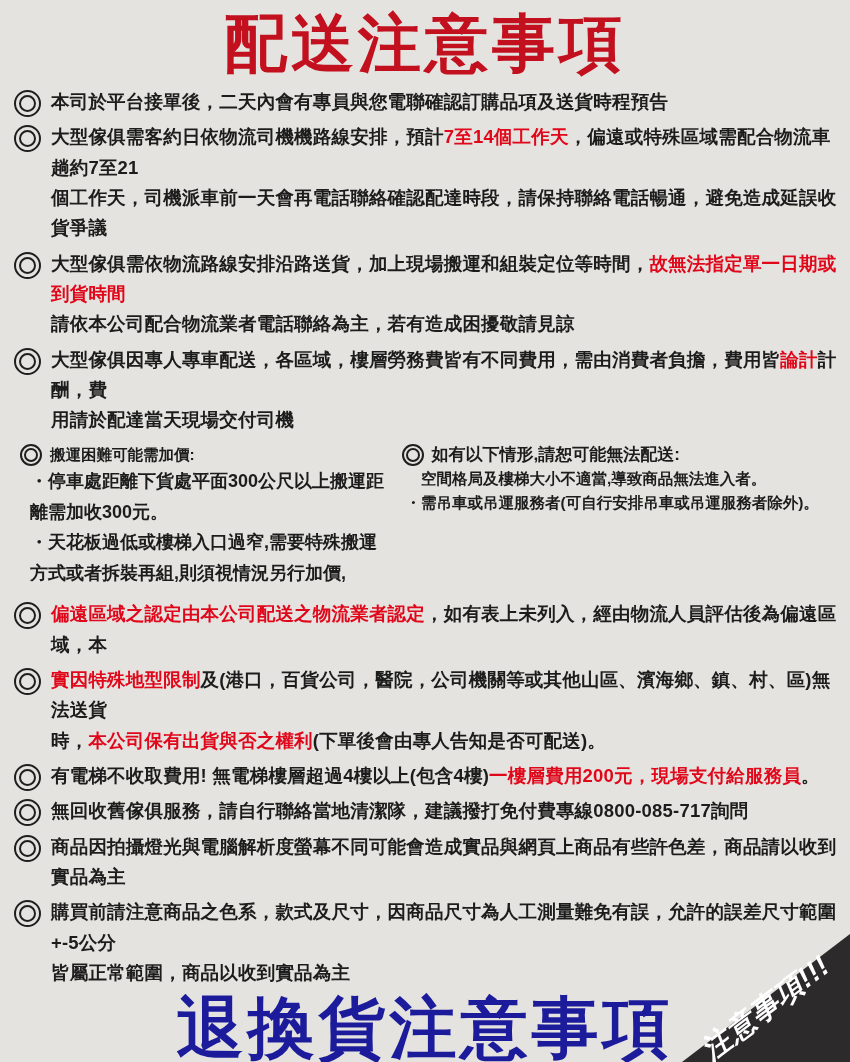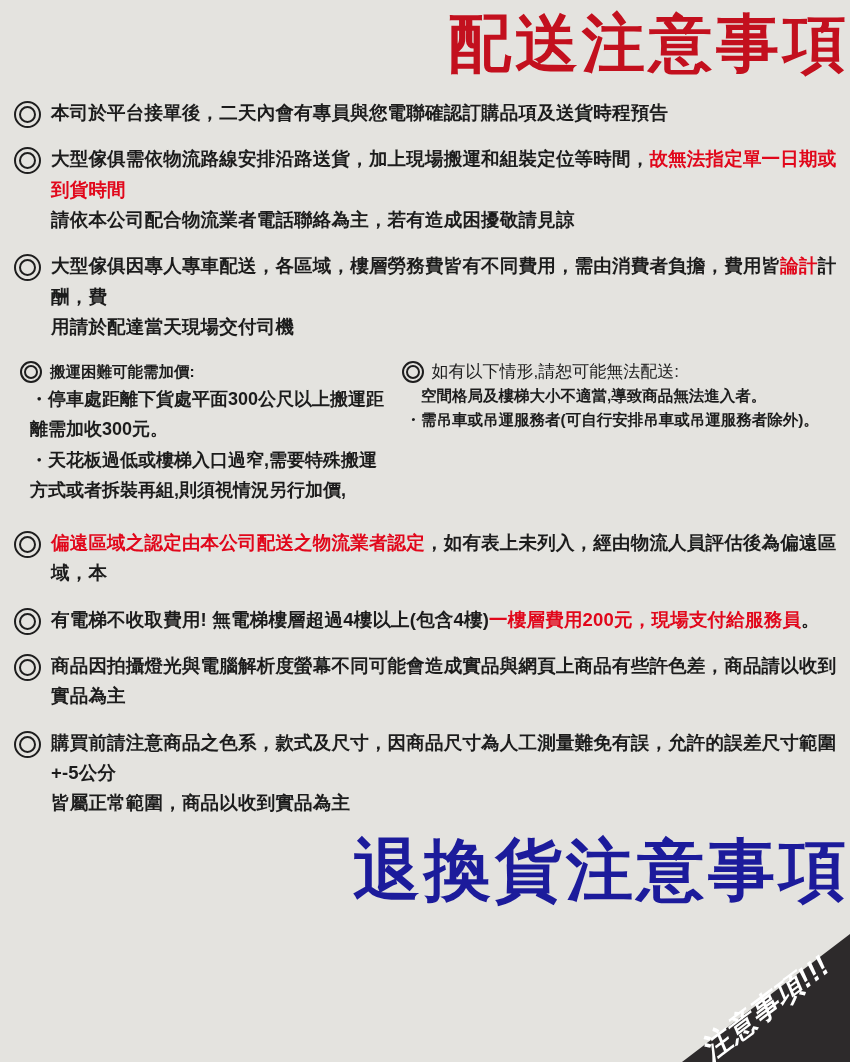--- a/index.html
+++ b/index.html
@@ -7,44 +7,44 @@
     --title-red:#c3101e; --title-blue:#1c1b9b; --bg:#e4e3df;
   }
   *{margin:0;padding:0;box-sizing:border-box;}
   html,body{background:#fff;}
   body{font-family:"Liberation Sans","DejaVu Sans",sans-serif;}
   .page{
     position:relative; width:850px; height:1062px; overflow:hidden;
     background:var(--bg); color:var(--ink);
   }
   .main-title{
-    text-align:right; font-weight:800; letter-spacing:4px; line-height:1.05;
+    text-align:center; font-weight:800; letter-spacing:4px; line-height:1.05;
   }
   .main-title.red{ color:var(--title-red); font-size:63px; padding-top:10px; }
   .main-title.blue{ color:var(--title-blue); font-size:67px; margin-top:2px; }
   .list{ padding:6px 12px 0 14px; }
-  .item{ display:flex; align-items:flex-start; gap:10px; margin:16px 0; }
+  .item{ display:flex; align-items:flex-start; gap:10px; margin:5px 0; }
   .bullet{
     flex:none; width:27px; height:27px; border:2.5px solid #1e1e1e; border-radius:50%;
     display:flex; align-items:center; justify-content:center; margin-top:3px;
   }
   .bullet::after{
     content:""; width:13px; height:13px; border:2.5px solid #1e1e1e; border-radius:50%;
   }
   .bullet.sm{ width:22px; height:22px; border-width:2px; margin-top:1px; }
   .bullet.sm::after{ width:10px; height:10px; border-width:2px; }
   .txt{ font-size:18.5px; line-height:1.64; font-weight:600; letter-spacing:0.2px; }
   .seg-red{ color:var(--red); }
   .seg-black{ color:var(--ink); }
   .cols{ display:flex; padding:2px 10px 0 20px; gap:8px; }
   .col-left{ width:46%; }
   .col-right{ width:54%; }
   .col-head-row{ display:flex; gap:8px; align-items:flex-start; }
   .col-left .col-head{ font-size:15.5px; font-weight:700; line-height:1.5; }
-  .col-right .col-head{ font-size:17px; font-weight:400; line-height:1.4; }
+  .col-right .col-head{ font-size:17px; font-weight:700; line-height:1.4; }
   .col-lines{ font-weight:600; }
   .col-left .col-lines{ font-size:18px; line-height:1.7; padding-left:10px; }
   .col-right .col-lines{ font-size:15.5px; line-height:1.55; padding-left:4px; }
   .corner{
     position:absolute; right:0; bottom:0; width:0; height:0;
     border-left:168px solid transparent; border-bottom:128px solid #2d2a2b;
   }
   .corner-label{
     position:absolute; right:8px; bottom:34px; color:#fff;
     font-size:29px; font-weight:800; font-style:italic; letter-spacing:1px;
@@ -55,20 +55,24 @@
 <body>
 
 <div class="page">
 
   <h1 class="main-title red">配送注意事項</h1>
 
   <div class="list">
       <div class="item">
         <span class="bullet"></span>
         <div class="txt"><span class="seg-black">本司於平台接單後，二天內會有專員與您電聯確認訂購品項及送貨時程預告</span></div>
+      </div>
+      <div class="item">
+        <span class="bullet"></span>
+        <div class="txt"><span class="seg-black">大型傢俱需客約日依物流司機機路線安排，預計</span><span class="seg-red">7至14個工作天</span><span class="seg-black">，偏遠或特殊區域需配合物流車趟約7至21</span><br><span class="seg-black">個工作天，司機派車前一天會再電話聯絡確認配達時段，請保持聯絡電話暢通，避免造成延誤收貨爭議</span></div>
       </div>
       <div class="item">
         <span class="bullet"></span>
         <div class="txt"><span class="seg-black">大型傢俱需依物流路線安排沿路送貨，加上現場搬運和組裝定位等時間，</span><span class="seg-red">故無法指定單一日期或到貨時間</span><br><span class="seg-black">請依本公司配合物流業者電話聯絡為主，若有造成困擾敬請見諒</span></div>
       </div>
       <div class="item">
         <span class="bullet"></span>
         <div class="txt"><span class="seg-black">大型傢俱因專人專車配送，各區域，樓層勞務費皆有不同費用，需由消費者負擔，費用皆</span><span class="seg-red">論計</span><span class="seg-black">計酬，費</span><br><span class="seg-black">用請於配達當天現場交付司機</span></div>
       </div>
     </div>
@@ -96,21 +100,29 @@
     </div>
   </div>
 
   <div class="list">
       <div class="item">
         <span class="bullet"></span>
         <div class="txt"><span class="seg-red">偏遠區域之認定由本公司配送之物流業者認定</span><span class="seg-black">，如有表上未列入，經由物流人員評估後為偏遠區域，本</span><br></div>
       </div>
       <div class="item">
         <span class="bullet"></span>
+        <div class="txt"><span class="seg-red">實因特殊地型限制</span><span class="seg-black">及(港口，百貨公司，醫院，公司機關等或其他山區、濱海鄉、鎮、村、區)無法送貨</span><br><span class="seg-black">時，</span><span class="seg-red">本公司保有出貨與否之權利</span><span class="seg-black">(下單後會由專人告知是否可配送)。</span></div>
+      </div>
+      <div class="item">
+        <span class="bullet"></span>
         <div class="txt"><span class="seg-black">有電梯不收取費用! 無電梯樓層超過4樓以上(包含4樓)</span><span class="seg-red">一樓層費用200元，現場支付給服務員</span><span class="seg-black">。</span><br></div>
+      </div>
+      <div class="item">
+        <span class="bullet"></span>
+        <div class="txt"><span class="seg-black">無回收舊傢俱服務，請自行聯絡當地清潔隊，建議撥打免付費專線0800-085-717詢問</span></div>
       </div>
       <div class="item">
         <span class="bullet"></span>
         <div class="txt"><span class="seg-black">商品因拍攝燈光與電腦解析度螢幕不同可能會造成實品與網頁上商品有些許色差，商品請以收到實品為主</span></div>
       </div>
       <div class="item">
         <span class="bullet"></span>
         <div class="txt"><span class="seg-black">購買前請注意商品之色系，款式及尺寸，因商品尺寸為人工測量難免有誤，允許的誤差尺寸範圍+-5公分</span><br><span class="seg-black">皆屬正常範圍，商品以收到實品為主</span></div>
       </div>
     </div>

